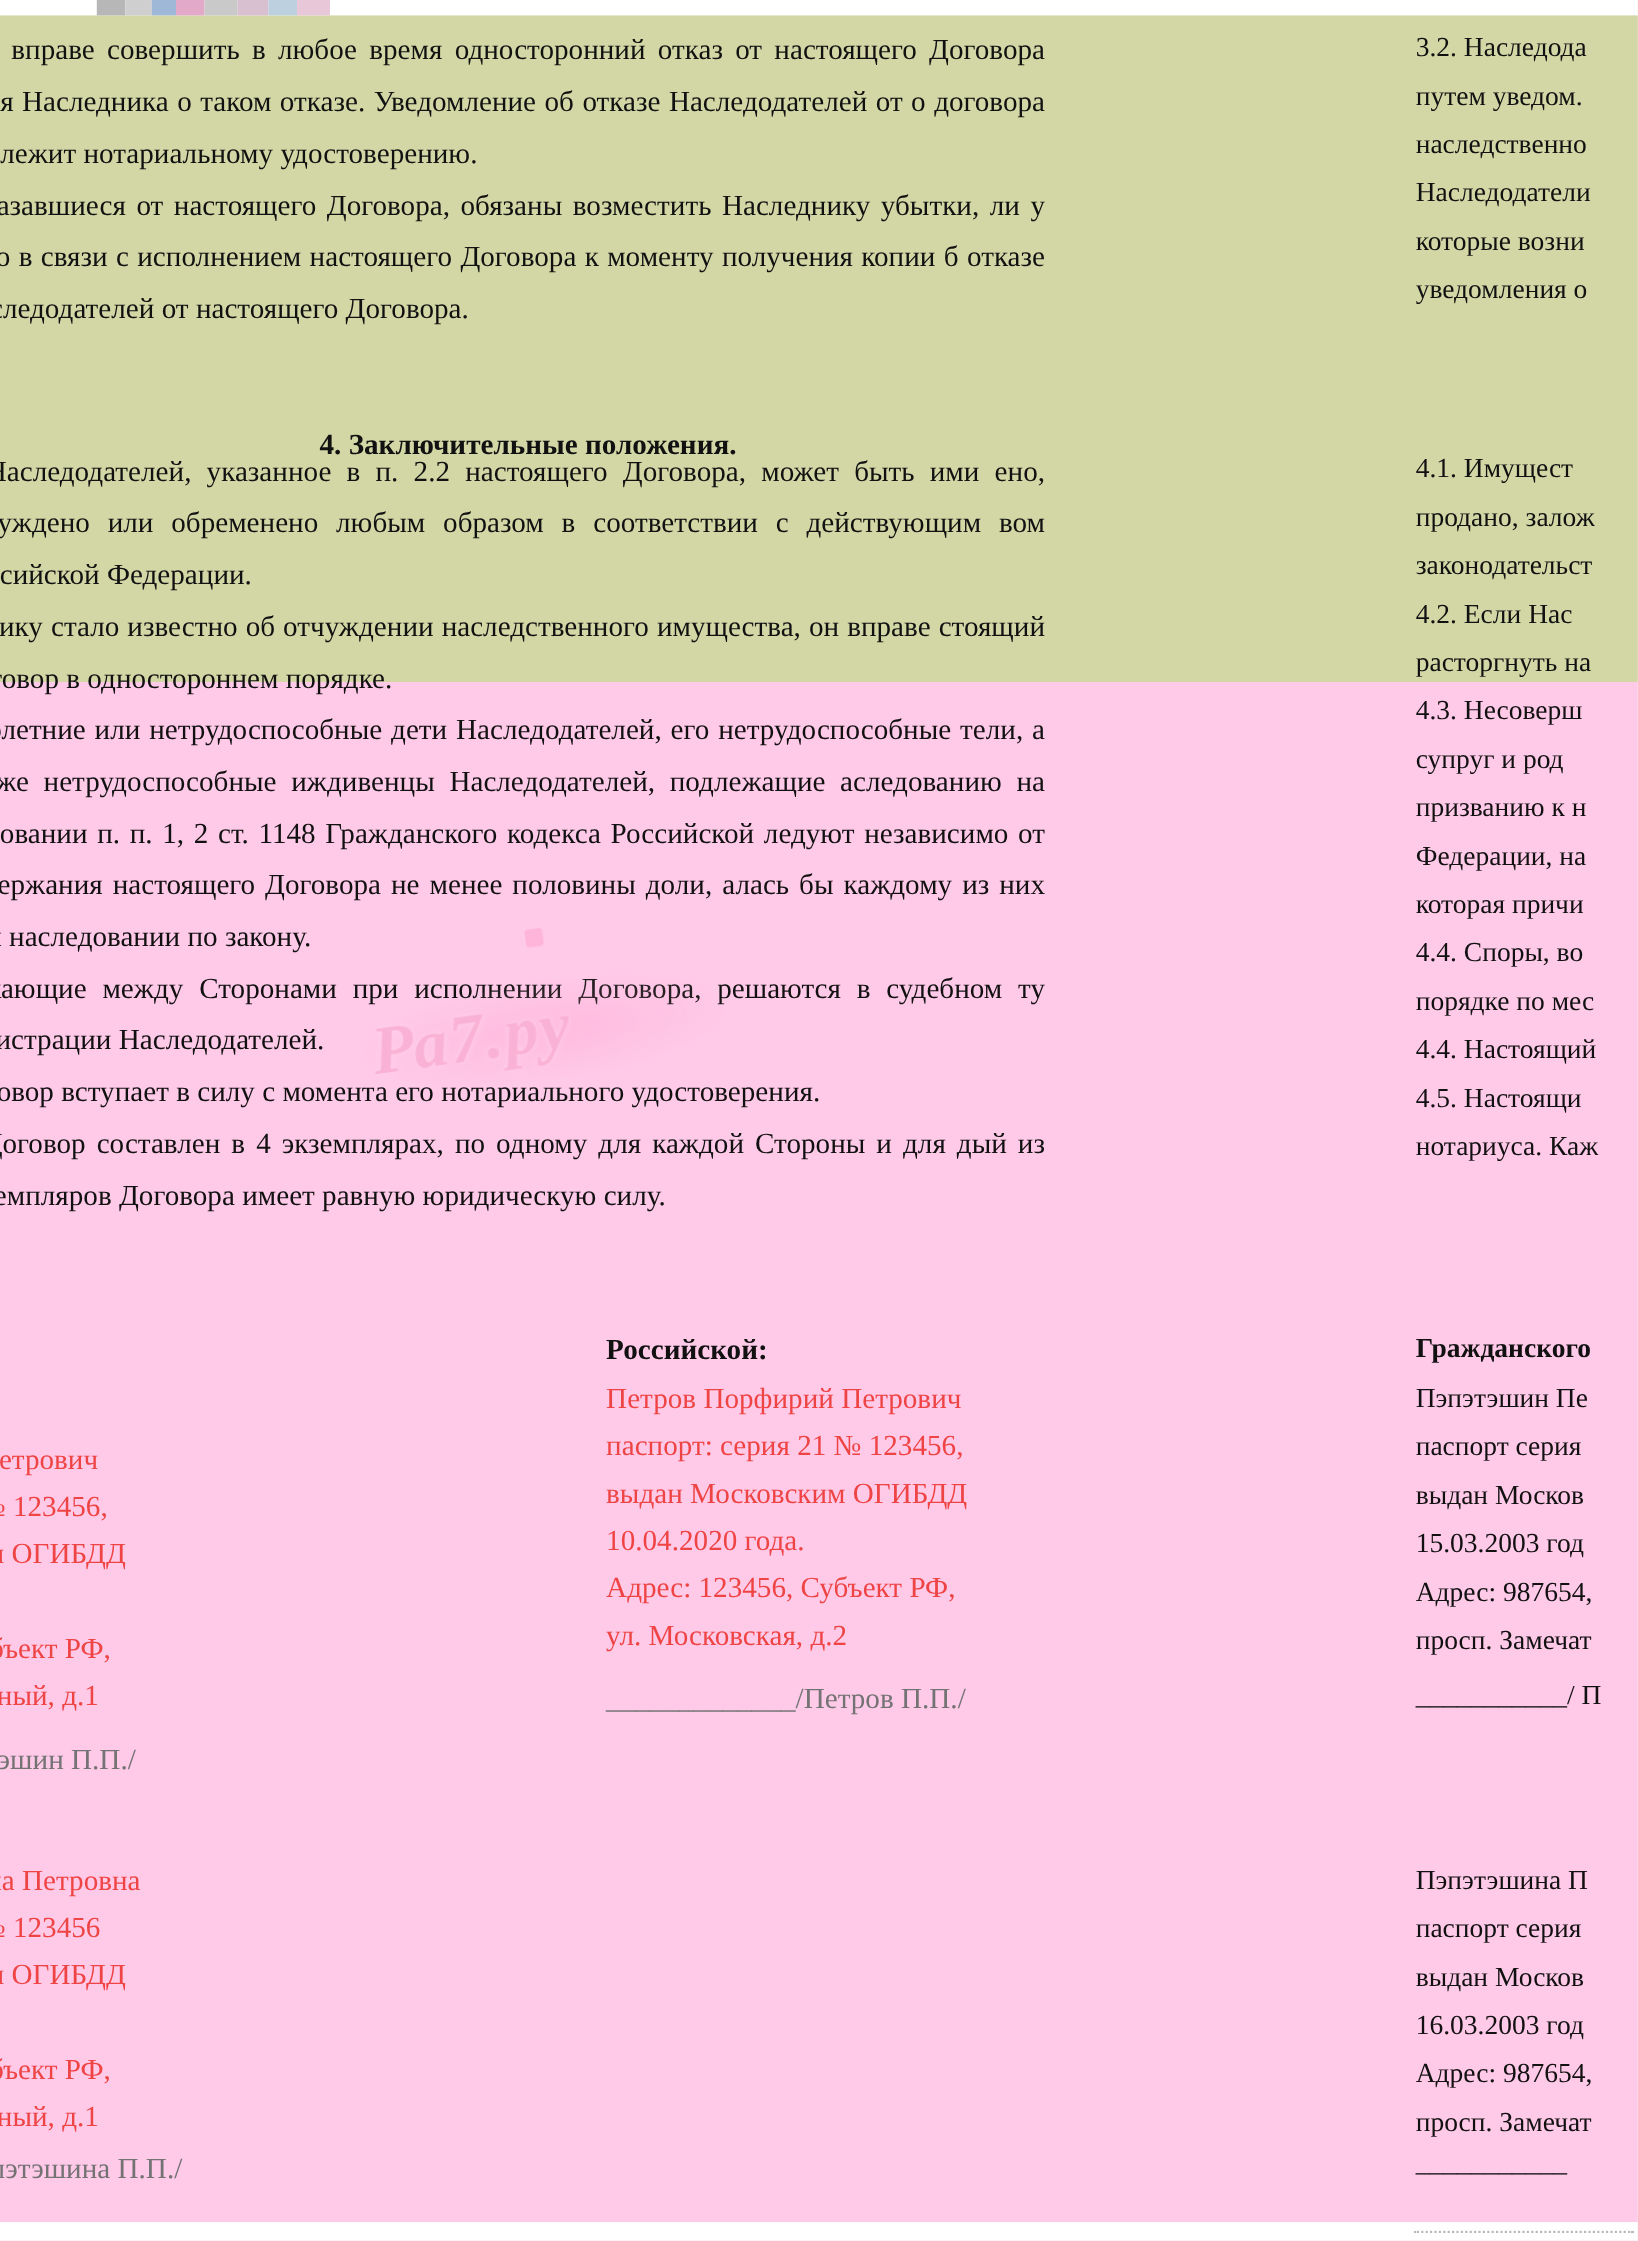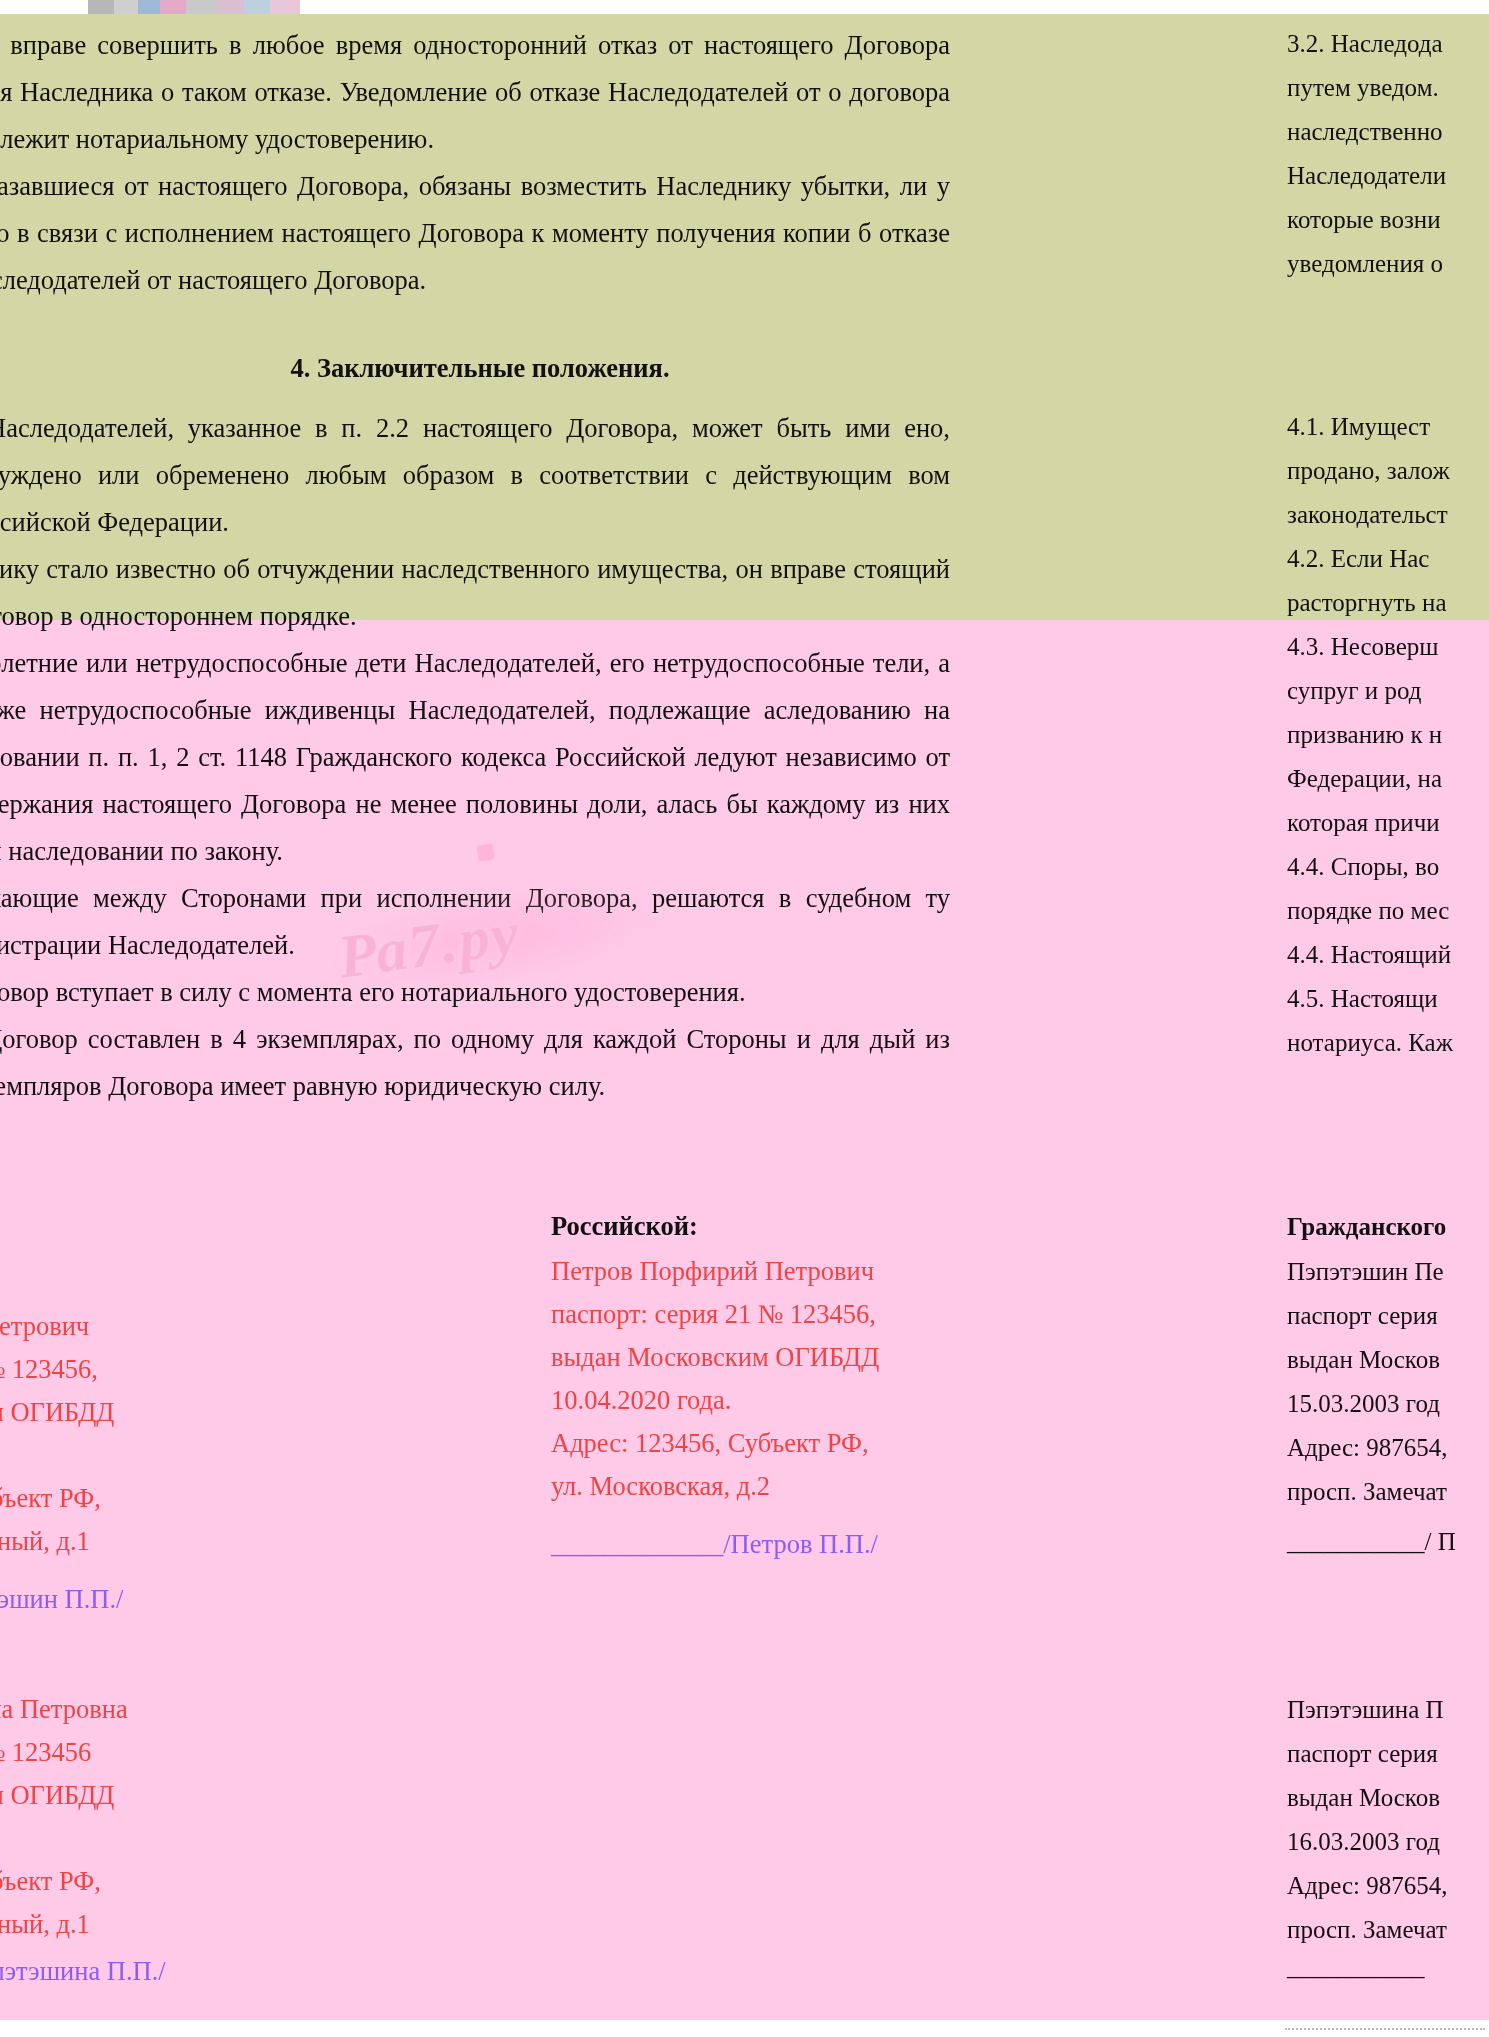--- a/index.html
+++ b/index.html
@@ -88,41 +88,42 @@
   }
   .para.nojust { text-align: left; }
 
   .heading {
     position: absolute;
     font-weight: bold;
     font-size: 26.5px;
     line-height: 47px;
     color: #111111;
     text-align: center;
+    margin-top: 36px;
   }
 
   .sig-block {
     position: absolute;
     font-size: 26.5px;
     line-height: 43px;
     color: #ef4444;
     white-space: pre-line;
   }
   .sig-head {
     position: absolute;
     font-size: 26.5px;
     font-weight: bold;
     line-height: 43px;
     color: #111111;
   }
   .sig-line {
     position: absolute;
     font-size: 26.5px;
     line-height: 43px;
-    color: #8b5cf6;
+    color: #737373;
   }
 
   
   .rpara {
     position: absolute;
     font-size: 25px;
     line-height: 44px;
     color: #111111;
     white-space: pre-line;
     width: 230px;

